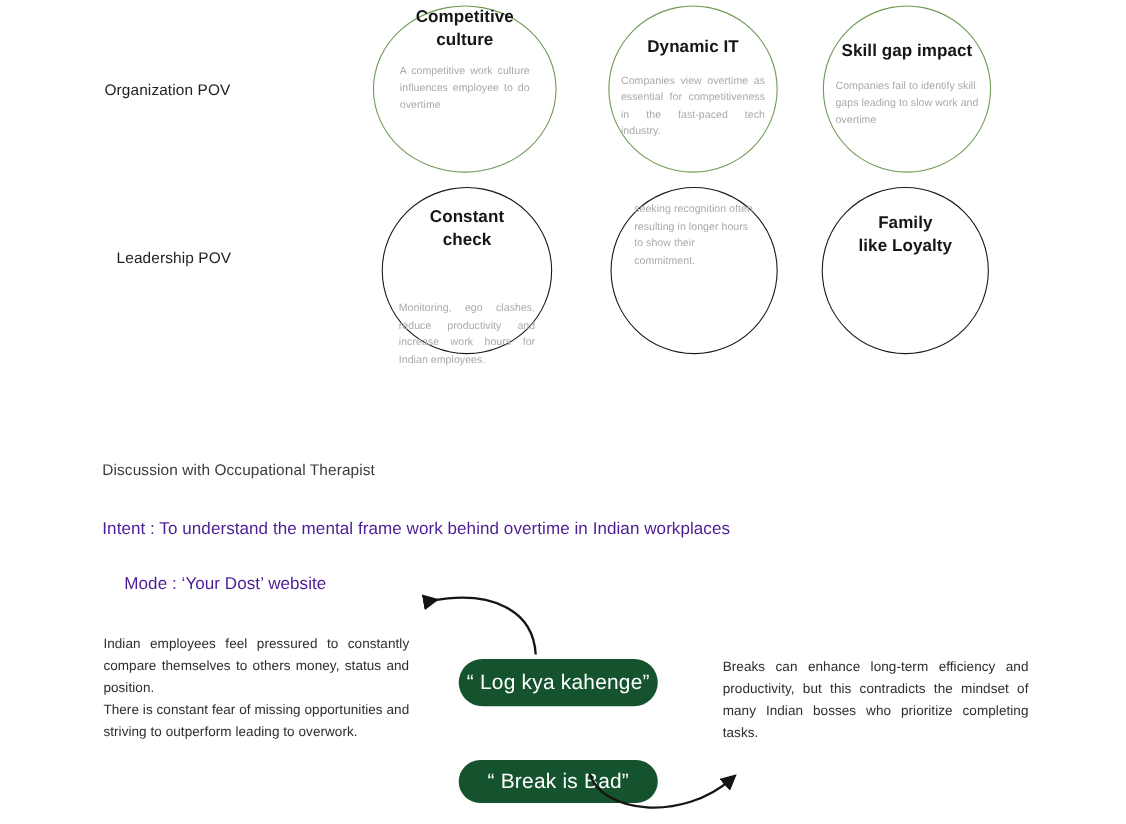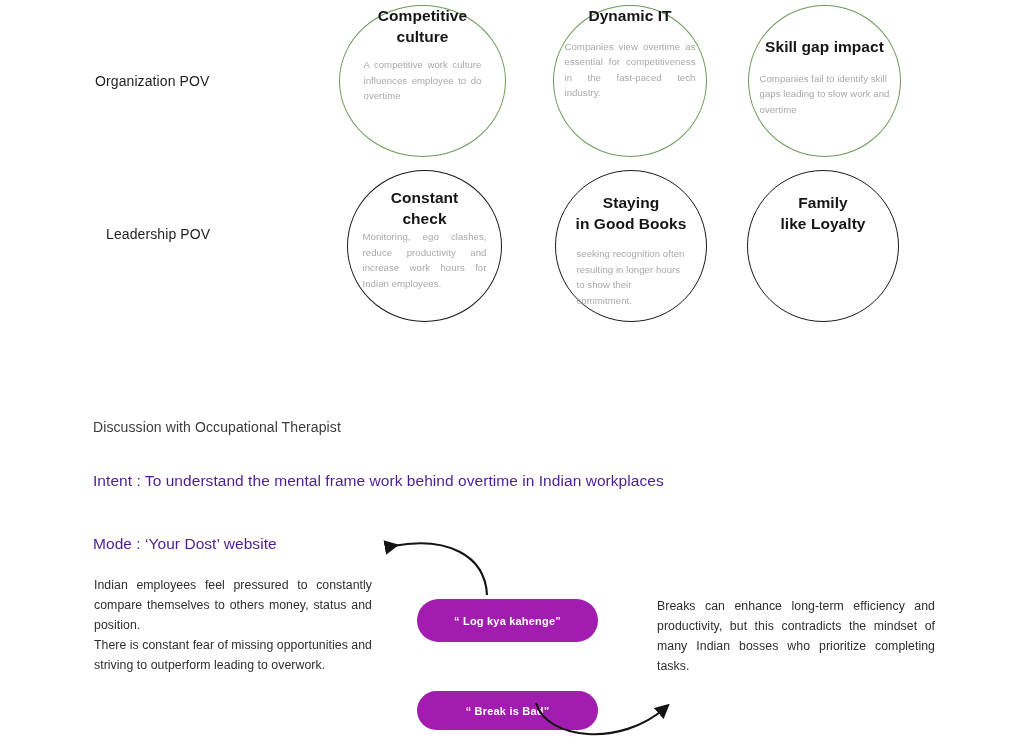--- a/index.html
+++ b/index.html
@@ -62,34 +62,34 @@
   
   #bubble-competitive-culture {
     left: 339px; top: 5px; width: 167px; height: 152px;
   }
   #bubble-competitive-culture .bubble-title { }
   #bubble-competitive-culture .bubble-body  { margin-top: 10px; width: 118px; }
 
   #bubble-dynamic-it {
     left: 553px; top: 5px; width: 154px; height: 152px;
   }
-  #bubble-dynamic-it .bubble-title { }
+  #bubble-dynamic-it .bubble-title { margin-top: 27px; }
   #bubble-dynamic-it .bubble-body  { margin-top: 12px; width: 131px; }
 
   #bubble-skill-gap-impact {
     left: 748px; top: 5px; width: 153px; height: 152px;
   }
   #bubble-skill-gap-impact .bubble-title { margin-top: 31px; }
   #bubble-skill-gap-impact .bubble-body  { margin-top: 13px; width: 130px; }
 
   #bubble-constant-check {
-    left: 347px; top: 170px; width: 155px; height: 152px;
+    left: 347px; top: 170px; width: 155px; height: 152px; gap: 32px;
   }
   #bubble-constant-check .bubble-title { margin-top: 17px; }
-  #bubble-constant-check .bubble-body  { width: 124px; }
+  #bubble-constant-check .bubble-body  { margin-top: 12px; width: 124px; }
 
   #bubble-staying-good-books {
     left: 555px; top: 170px; width: 152px; height: 152px;
   }
   #bubble-staying-good-books .bubble-title { margin-top: 22px; }
   #bubble-staying-good-books .bubble-body  { margin-top: 12px; width: 109px; }
 
   #bubble-family-like-loyalty {
     left: 747px; top: 170px; width: 152px; height: 152px;
   }
@@ -107,47 +107,46 @@
   }
   .discussion-line {
     position: absolute;
     left: 93px;
     font-size: 15.5px;
     color: #4c1d95;
     letter-spacing: 0.05px;
     white-space: nowrap;
   }
   #discussion-intent { top: 472px; }
-  #discussion-mode   { top: 535px; }
+  #discussion-mode   { top: 522px; margin-left: 20px; }
 
   
   .para {
     position: absolute;
     font-size: 12.3px;
     color: #2e2e2e;
     line-height: 1.63;
     letter-spacing: 0.05px;
   }
   .para.justify { text-align: justify; text-align-last: left; }
   #para-left  { left: 94px;  top: 575px; width: 278px; }
   #para-right { left: 657px; top: 596px; width: 278px; }
 
   
   .pill {
     position: absolute;
-    background: #a21caf;
+    background: #14532d;
     border-radius: 26px;
     color: #ffffff;
-    font-size: 11px;
+    font-size: 19px;
     letter-spacing: 0.2px;
     display: flex;
     align-items: center;
     justify-content: center;
     white-space: nowrap;
-    font-weight: bold;
   }
   #pill-log-kya-kahenge { left: 417px; top: 599px; width: 181px; height: 43px; }
   #pill-break-is-bad    { left: 417px; top: 651px; width: 181px; height: 39px; margin-top: 40px; }
 
   
   .arrow-svg { position: absolute; overflow: visible; }
   #arrow-top    { left: 355px; top: 533px; }
   #arrow-bottom { left: 525px; top: 692px; }
 </style>
 </head>
@@ -177,24 +176,20 @@
 
 <div class="bubble dark" id="bubble-constant-check">
   <div class="bubble-title">
     <span>Constant</span><br>
     <span>check</span>
   </div>
   <div class="bubble-body justify">Monitoring, ego clashes, reduce productivity and increase work hours for Indian employees.</div>
 </div>
 
 <div class="bubble dark" id="bubble-staying-good-books">
-  <div class="bubble-title">
-    <span>Staying</span><br>
-    <span>in Good Books</span>
-  </div>
   <div class="bubble-body left">seeking recognition often resulting in longer hours to show their commitment.</div>
 </div>
 
 <div class="bubble dark" id="bubble-family-like-loyalty">
   <div class="bubble-title">
     <span>Family</span><br>
     <span>like Loyalty</span>
   </div>
 </div>
 

